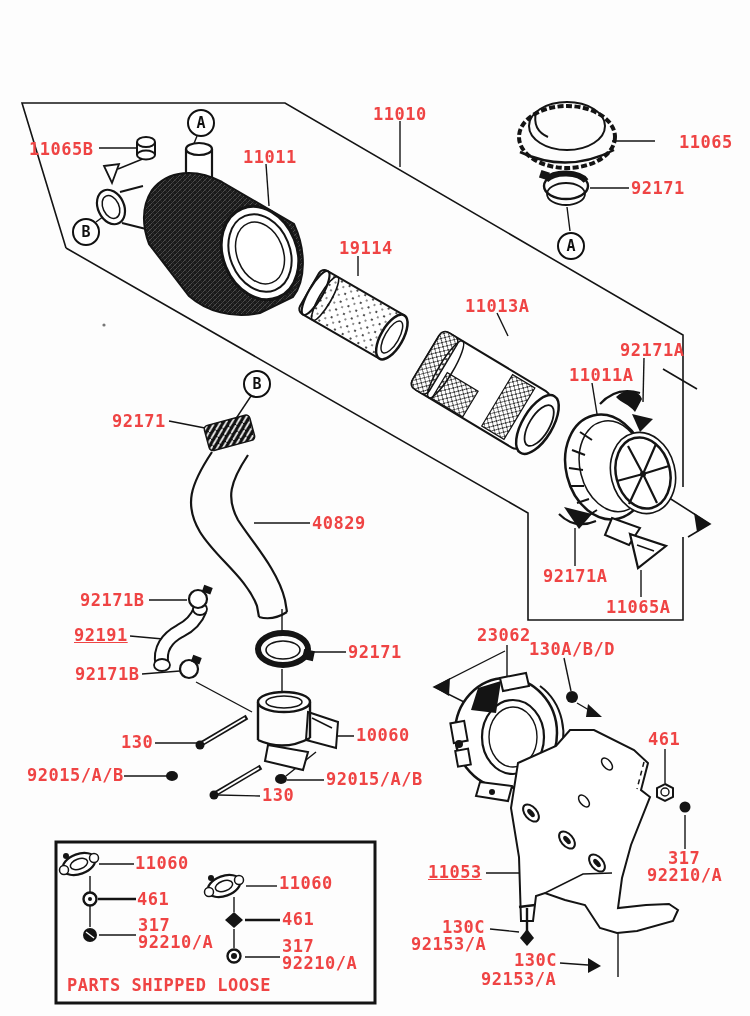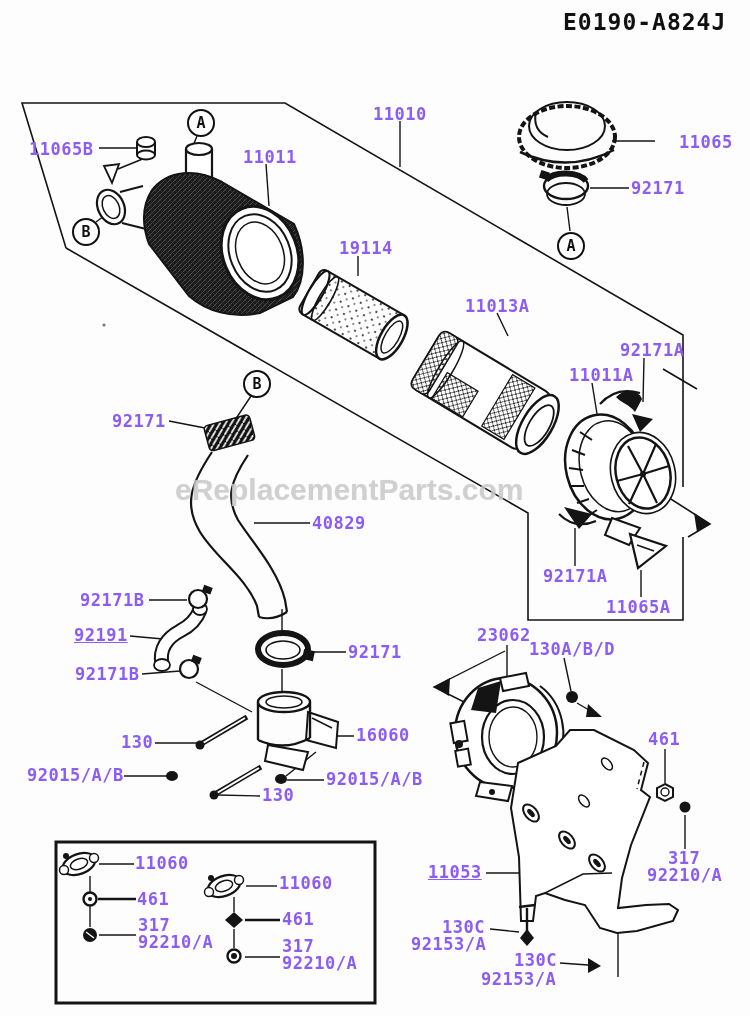--- a/index.html
+++ b/index.html
@@ -1,20 +1,20 @@
 <!DOCTYPE html>
 <html><head>
 <meta charset="utf-8">
 <style>
   html,body{margin:0;padding:0;background:#fff;}
   #page{position:relative;width:750px;height:1016px;background:#fdfdfd;overflow:hidden;
         font-family:"DejaVu Sans Mono",monospace;}
   svg{position:absolute;left:0;top:0;}
   .lbl{position:absolute;font:bold 17px "DejaVu Sans Mono",monospace;letter-spacing:.5px;
-       color:#8b5cf6;line-height:1;white-space:pre;}
+       color:#ef4444;line-height:1;white-space:pre;}
   .title{position:absolute;font:bold 23px "DejaVu Sans Mono",monospace;letter-spacing:1px;
        color:#101010;line-height:1;}
   .co{position:absolute;width:24px;height:24px;border:2.5px solid #101010;border-radius:50%;
       background:#fff;display:flex;align-items:center;justify-content:center;
       font:bold 15px "DejaVu Sans Mono",monospace;color:#101010;}
   .wm{position:absolute;font:bold 30px "Liberation Sans",sans-serif;color:#c9c9c9;
       letter-spacing:0;opacity:.85;text-shadow:0 0 1px #e4e4e4;}
 </style>
 </head>
 <body>
@@ -311,23 +311,21 @@
     </g>
     <circle cx="209" cy="892" r="4.5" stroke-width="1.5" fill="#fff"></circle>
     <circle cx="239" cy="880" r="4.5" stroke-width="1.5" fill="#fff"></circle>
     <circle cx="211" cy="878" r="3" fill="#141414" stroke="none"></circle>
     <polygon points="234,912 243,920 234,928 225,920" fill="#141414" stroke="none"></polygon>
     <circle cx="234" cy="956" r="6.5" fill="#fff" stroke-width="2.4"></circle>
     <circle cx="234" cy="956" r="3" fill="#141414" stroke="none"></circle>
   </g>
 </svg>
 
-<div class="wm" style="left:175px;top:473px;">eReplacementParts.com</div>
-
-<div class="title" style="left:563px;top:11px;">E0190-A824J</div>
+
 
 <div class="co" style="left:187px;top:109px;">A</div>
 <div class="co" style="left:72px;top:218px;">B</div>
 <div class="co" style="left:557px;top:232px;">A</div>
 <div class="co" style="left:243px;top:370px;">B</div>
 
 <div class="lbl" style="left:29px;top:141px;">11065B</div>
 <div class="lbl" style="left:373px;top:106px;">11010</div>
 <div class="lbl" style="left:243px;top:149px;">11011</div>
 <div class="lbl" style="left:679px;top:134px;">11065</div>
@@ -340,35 +338,36 @@
 <div class="lbl" style="left:312px;top:515px;">40829</div>
 <div class="lbl" style="left:543px;top:568px;">92171A</div>
 <div class="lbl" style="left:606px;top:599px;">11065A</div>
 <div class="lbl" style="left:80px;top:592px;">92171B</div>
 <div class="lbl" style="left:74px;top:627px;text-decoration:underline;">92191</div>
 <div class="lbl" style="left:75px;top:666px;">92171B</div>
 <div class="lbl" style="left:348px;top:644px;">92171</div>
 <div class="lbl" style="left:477px;top:627px;">23062</div>
 <div class="lbl" style="left:529px;top:641px;">130A/B/D</div>
 <div class="lbl" style="left:121px;top:734px;">130</div>
-<div class="lbl" style="left:356px;top:727px;">16060</div>
+<div class="lbl" style="left:356px;top:727px;">10060</div>
 <div class="lbl" style="left:648px;top:731px;">461</div>
 <div class="lbl" style="left:27px;top:767px;">92015/A/B</div>
 <div class="lbl" style="left:326px;top:771px;">92015/A/B</div>
 <div class="lbl" style="left:262px;top:787px;">130</div>
 <div class="lbl" style="left:428px;top:864px;text-decoration:underline;">11053</div>
 <div class="lbl" style="left:668px;top:850px;">317</div>
 <div class="lbl" style="left:647px;top:867px;">92210/A</div>
 <div class="lbl" style="left:442px;top:919px;">130C</div>
 <div class="lbl" style="left:411px;top:936px;">92153/A</div>
 <div class="lbl" style="left:514px;top:952px;">130C</div>
 <div class="lbl" style="left:481px;top:971px;">92153/A</div>
 
 <div class="lbl" style="left:135px;top:855px;">11060</div>
 <div class="lbl" style="left:137px;top:891px;">461</div>
 <div class="lbl" style="left:138px;top:917px;">317</div>
 <div class="lbl" style="left:138px;top:934px;">92210/A</div>
 <div class="lbl" style="left:279px;top:875px;">11060</div>
 <div class="lbl" style="left:282px;top:911px;">461</div>
 <div class="lbl" style="left:282px;top:938px;">317</div>
 <div class="lbl" style="left:282px;top:955px;">92210/A</div>
+<div class="lbl" style="left:67px;top:977px;">PARTS SHIPPED LOOSE</div>
 
 </div>
 
 </body></html>

